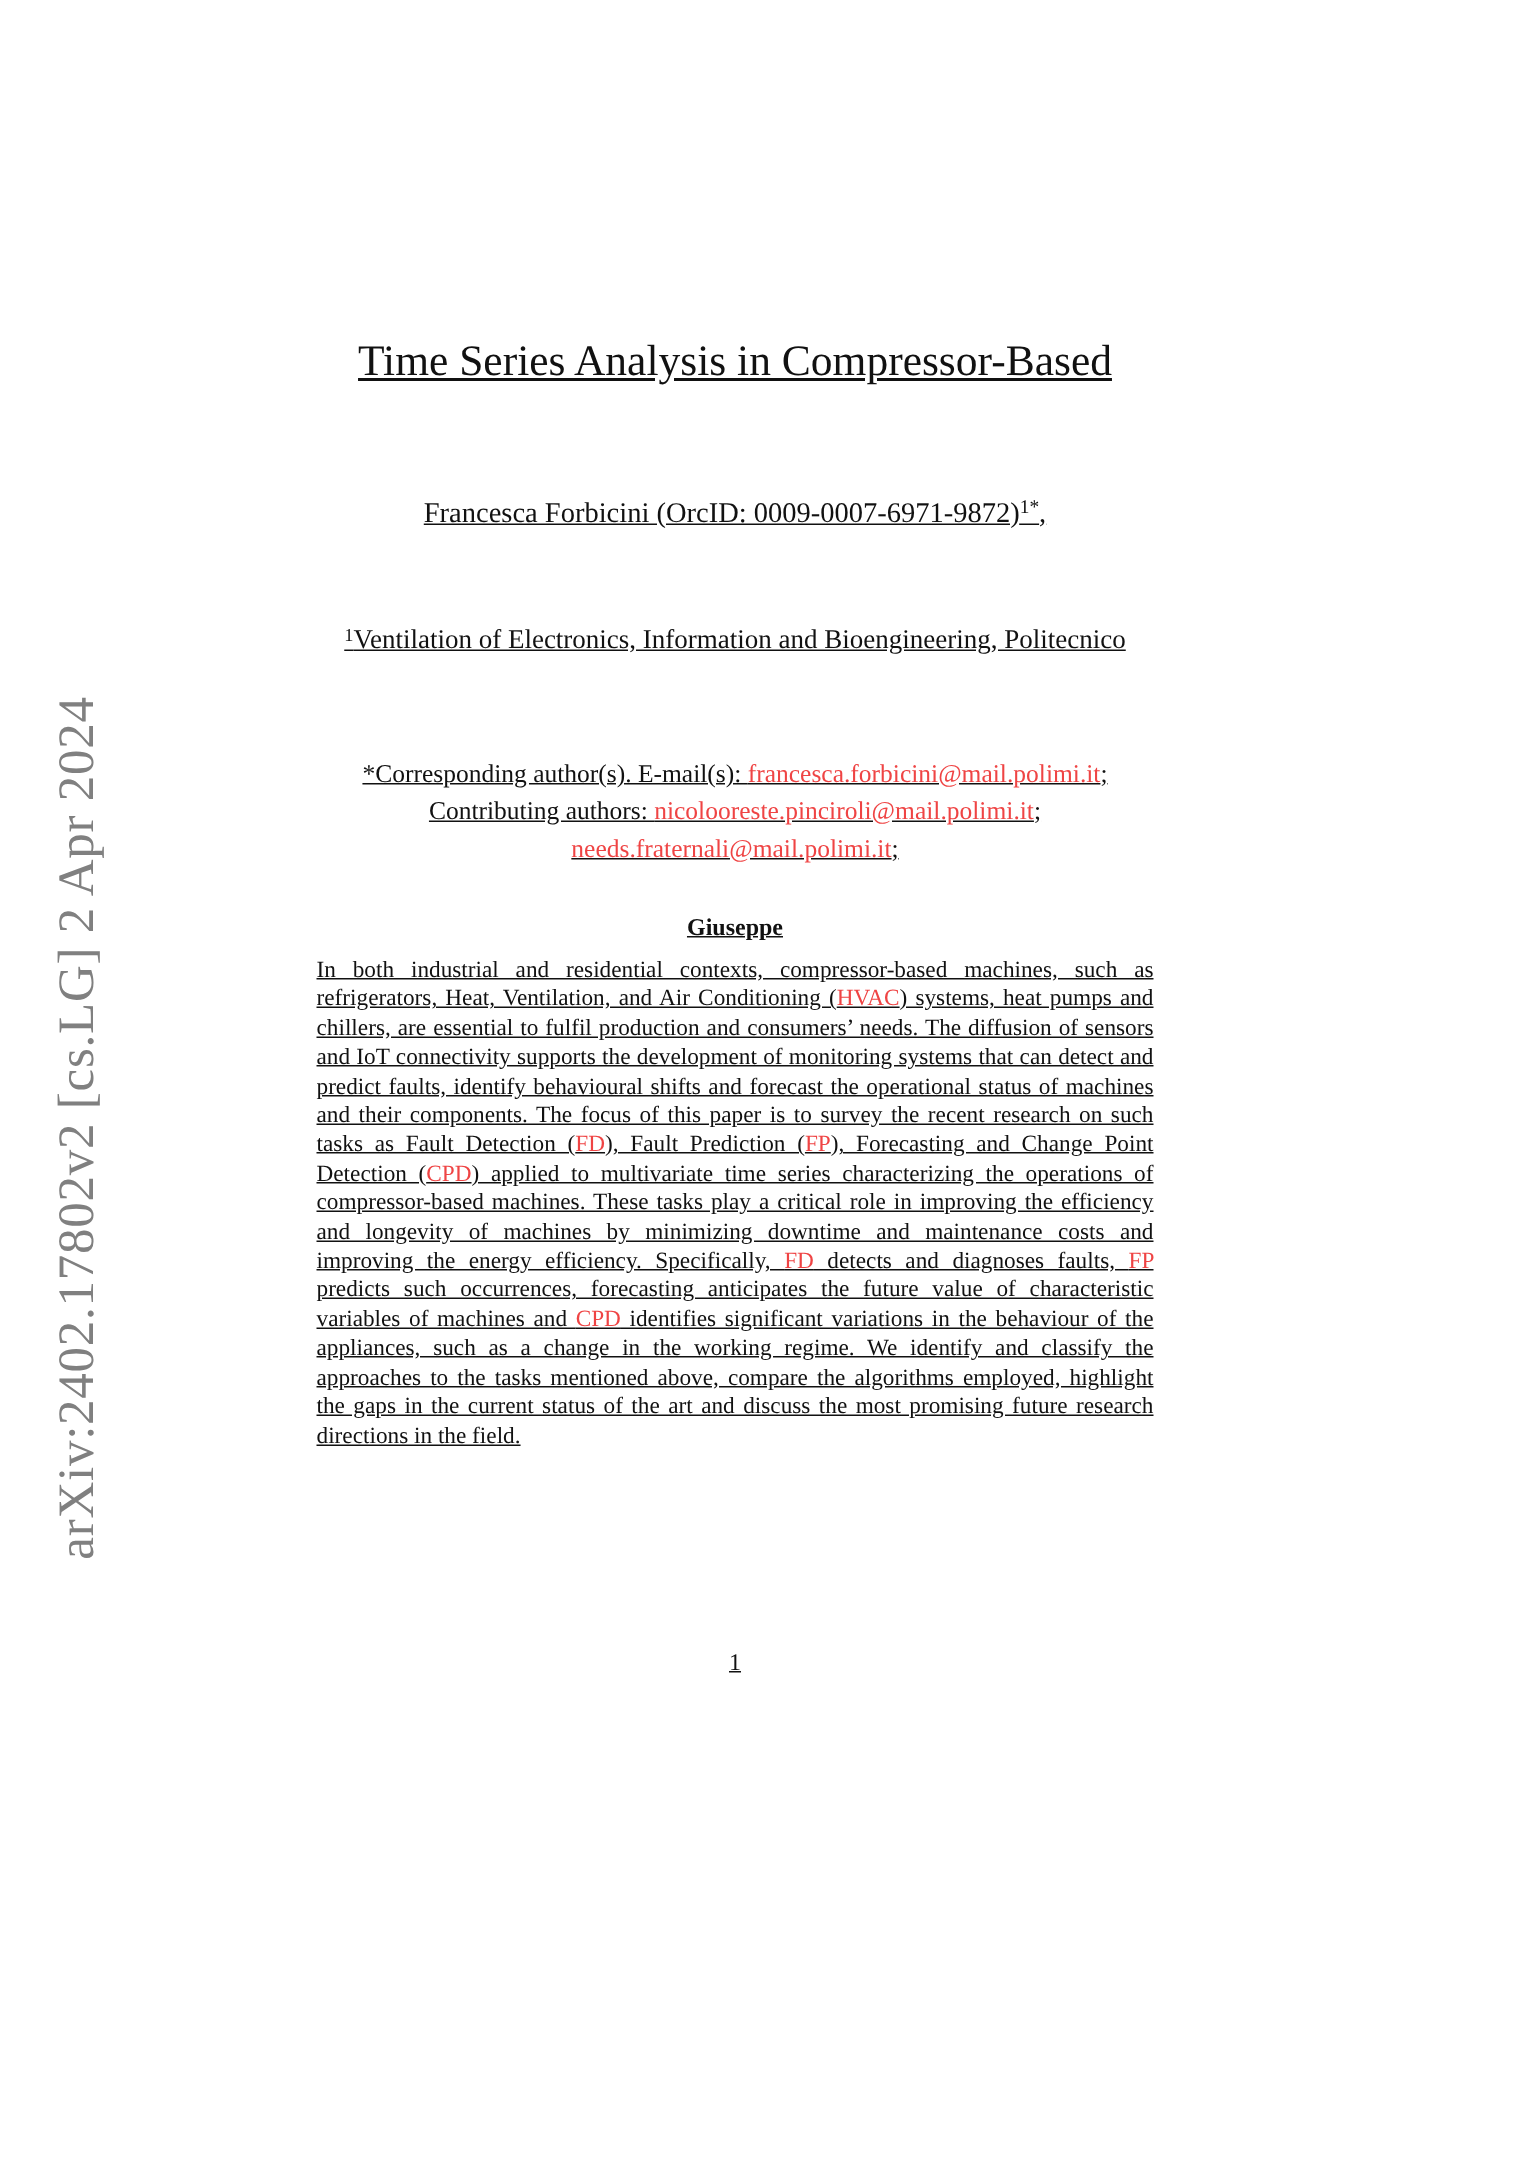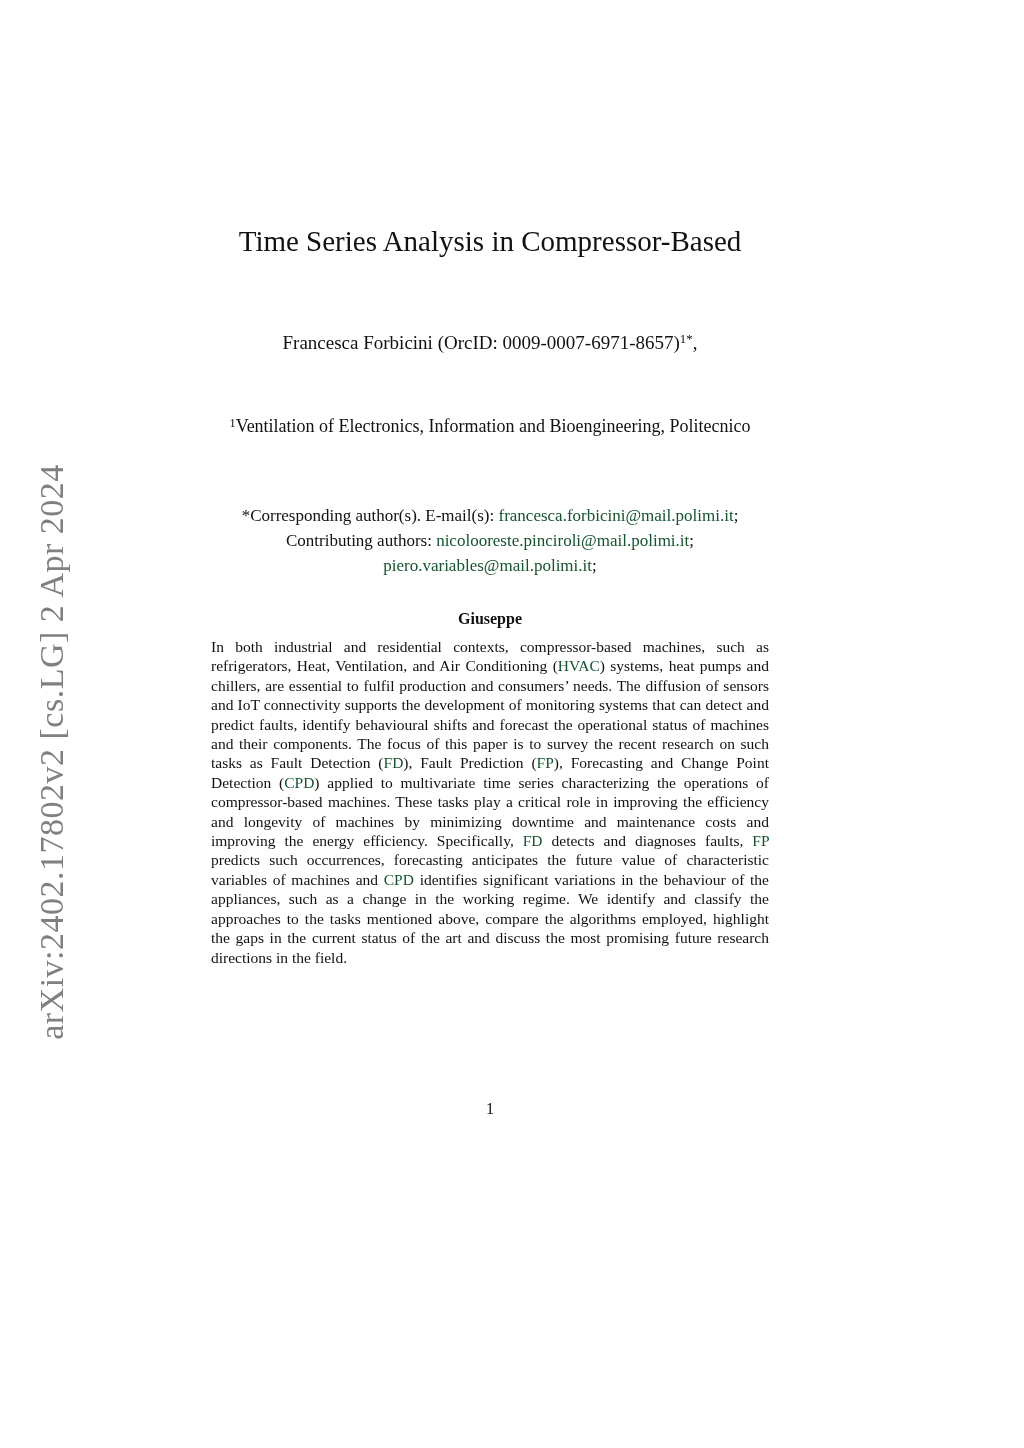--- a/index.html
+++ b/index.html
@@ -30,21 +30,21 @@
     color: #808080;
     letter-spacing: 0.5px;
   }
 
   
   .col {
     position: absolute;
     left: 170px; top: 0;
     width: 640px;
   }
-  .block { position: absolute; left: 0; width: 100%; text-align: center; }
+  .block { position: absolute; left: 0; width: 100%; text-align: center; text-decoration: underline; }
 
   .title-block { top: 222px; font-size: 29px; line-height: 39px; }
   .authors-block { top: 330px; font-size: 19px; line-height: 26.5px; }
   .affiliation-block { top: 414px; font-size: 18px; line-height: 25px; }
   .correspondence-block { top: 503px; font-size: 17px; line-height: 25px; }
   .abstract-heading { top: 610px; font-size: 16px; font-weight: bold; }
   .abstract-body {
     top: 637px;
     left: 50%; transform: translateX(-50%);
     width: 558px;
@@ -53,49 +53,49 @@
     text-justify: inter-word;
   }
   .page-number { top: 1100px; font-size: 16px; }
 
   .sup {
     font-size: 68%;
     vertical-align: baseline;
     position: relative;
     top: -0.45em;
   }
-  .link { color: #14532d; }
+  .link { color: #ef4444; }
 </style>
 </head>
 <body>
 
 <div class="page">
 
   <div class="watermark-anchor">
     <div class="watermark">arXiv:2402.17802v2 [cs.LG] 2 Apr 2024</div>
   </div>
 
   <div class="col">
 
     <div class="block title-block">
       <div>Time Series Analysis in Compressor-Based</div>
     </div>
 
     <div class="block authors-block">
-      <div><span>Francesca Forbicini (OrcID: 0009-0007-6971-8657)</span><span class="sup">1*</span><span>,</span></div>
+      <div><span>Francesca Forbicini (OrcID: 0009-0007-6971-9872)</span><span class="sup">1*</span><span>,</span></div>
     </div>
 
     <div class="block affiliation-block">
       <div><span class="sup">1</span><span>Ventilation of Electronics, Information and Bioengineering, Politecnico</span></div>
     </div>
 
     <div class="block correspondence-block">
       <div><span>*Corresponding author(s). E-mail(s): </span><span class="link">francesca.forbicini@mail.polimi.it</span><span>;</span></div>
       <div><span>Contributing authors: </span><span class="link">nicolooreste.pinciroli@mail.polimi.it</span><span>;</span></div>
-      <div><span class="link">piero.variables@mail.polimi.it</span><span>;</span></div>
+      <div><span class="link">needs.fraternali@mail.polimi.it</span><span>;</span></div>
     </div>
 
     <div class="block abstract-heading">Giuseppe</div>
 
     <div class="block abstract-body"><span>In both industrial and residential contexts, compressor-based machines, such as refrigerators, Heat, Ventilation, and Air Conditioning (</span><span class="link">HVAC</span><span>) systems, heat pumps and chillers, are essential to fulfil production and consumers’ needs. The diffusion of sensors and IoT connectivity supports the development of monitoring systems that can detect and predict faults, identify behavioural shifts and forecast the operational status of machines and their components. The focus of this paper is to survey the recent research on such tasks as Fault Detection (</span><span class="link">FD</span><span>), Fault Prediction (</span><span class="link">FP</span><span>), Forecasting and Change Point Detection (</span><span class="link">CPD</span><span>) applied to multivariate time series characterizing the operations of compressor-based machines. These tasks play a critical role in improving the efficiency and longevity of machines by minimizing downtime and maintenance costs and improving the energy efficiency. Specifically, </span><span class="link">FD</span><span> detects and diagnoses faults, </span><span class="link">FP</span><span> predicts such occurrences, forecasting anticipates the future value of characteristic variables of machines and </span><span class="link">CPD</span><span> identifies significant variations in the behaviour of the appliances, such as a change in the working regime. We identify and classify the approaches to the tasks mentioned above, compare the algorithms employed, highlight the gaps in the current status of the art and discuss the most promising future research directions in the field.</span></div>
 
     <div class="block page-number">1</div>
 
   </div>
 </div>

